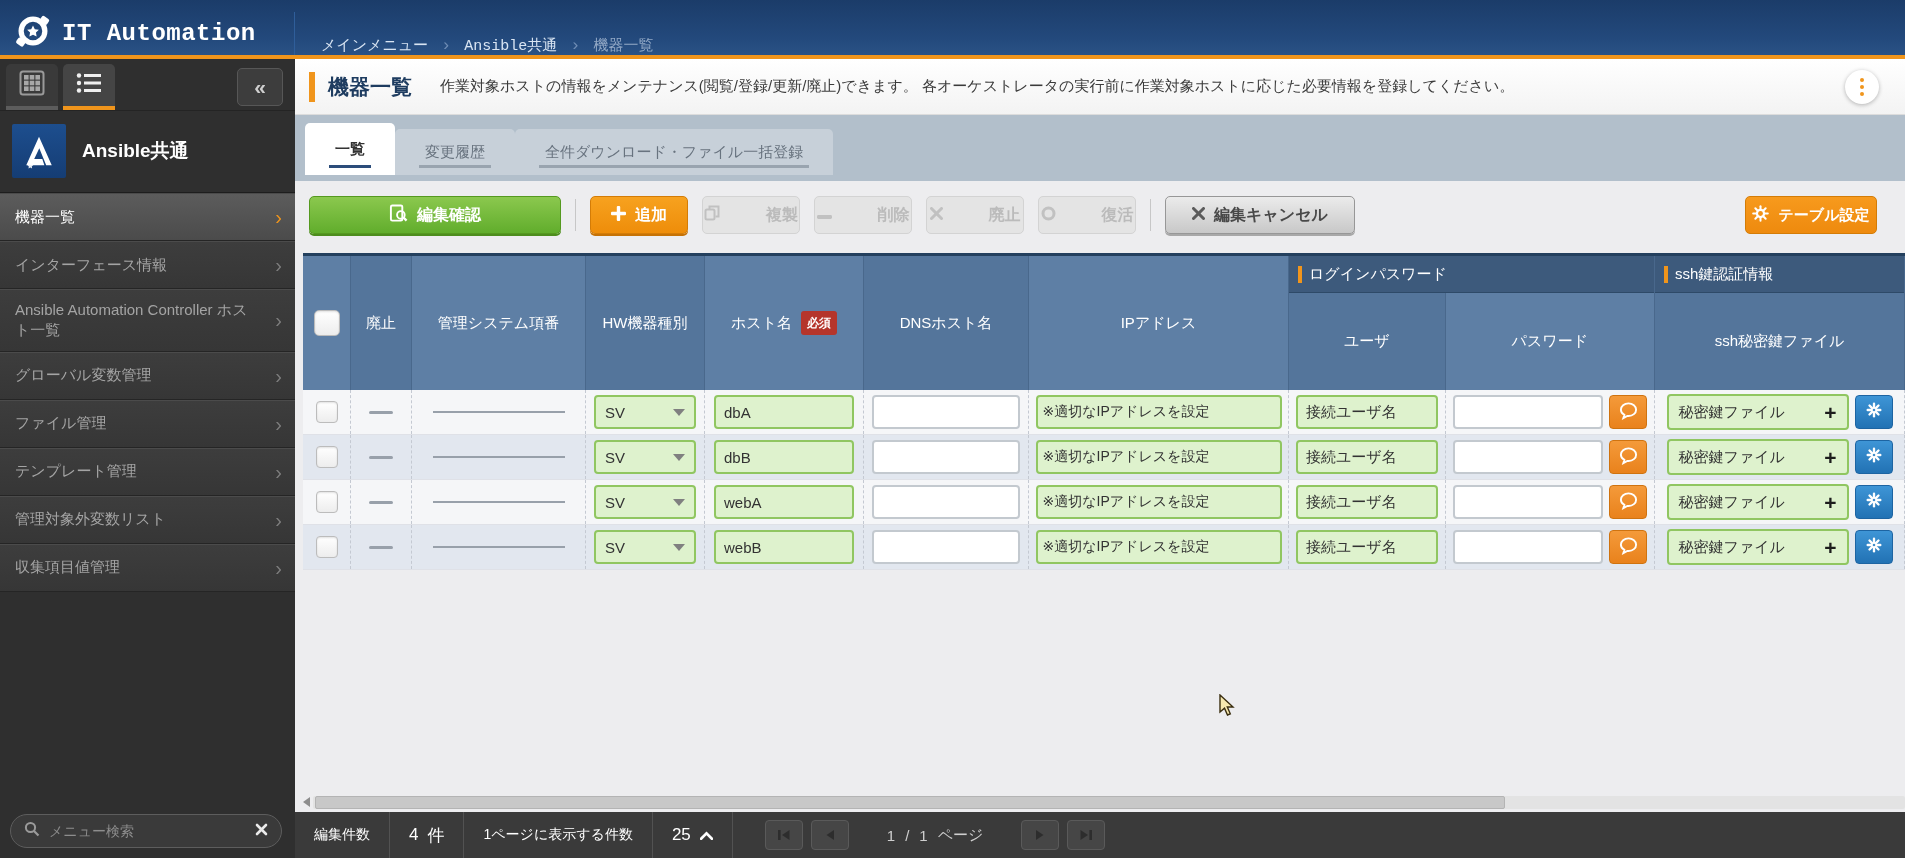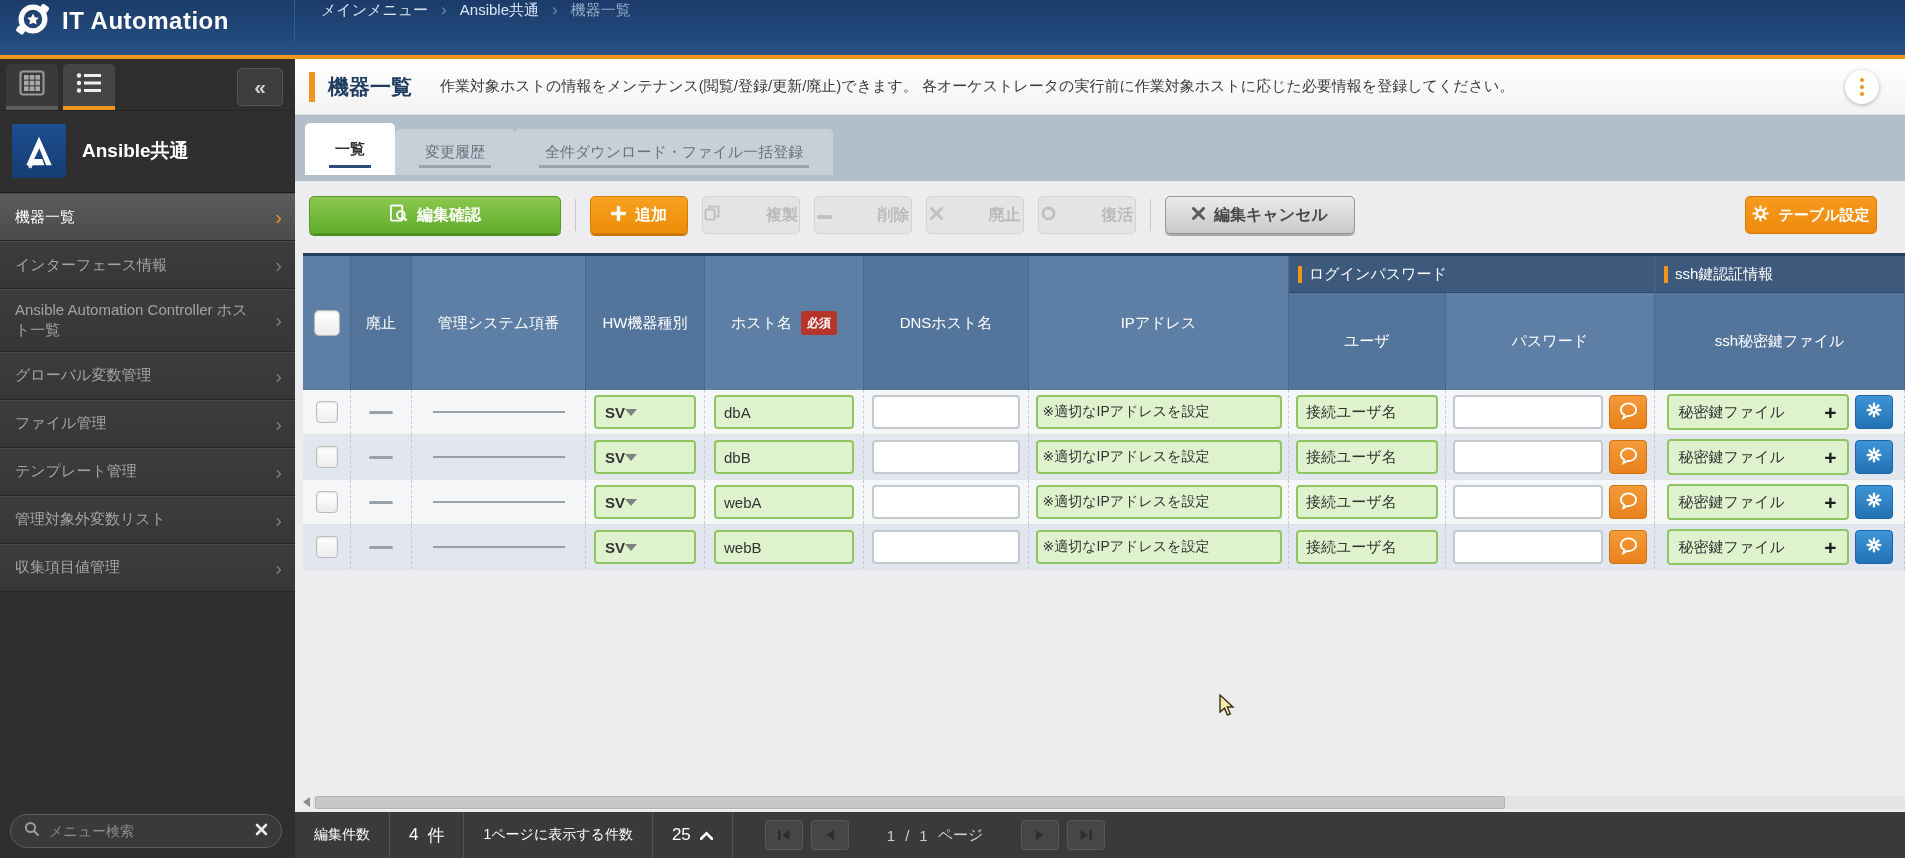--- a/index.html
+++ b/index.html
@@ -2,21 +2,21 @@
 <html><head>
 <meta charset="utf-8">
 <style>
   * { margin:0; padding:0; box-sizing:border-box; }
   html,body { width:1905px; height:858px; overflow:hidden; }
   body { font-family:"Liberation Sans","DejaVu Sans",sans-serif; background:#ededef; position:relative; }
 
   
   .app-header { position:absolute; top:0; left:0; width:1905px; height:59px;
     background:linear-gradient(180deg,#1b3c69 0%,#23497c 70%,#2a5285 100%);
-    border-bottom:4px solid #f0951c; display:flex; align-items:flex-start; z-index:30; }
+    border-bottom:4px solid #f0951c; display:flex; align-items:flex-end; z-index:30;font-family:Liberation Mono, monospace; }
   .brand { width:295px; display:flex; align-items:center; gap:10px; padding-left:14px;
     border-right:1px solid #2f5e9a; }
   .brand-name { color:#fff; font-size:24px; font-weight:bold; letter-spacing:.5px; }
   .breadcrumb { display:flex; align-items:center; gap:13px; padding-left:26px; font-size:15px; }
   .crumb { color:#d9e5f3; }
   .crumb.current { color:#93a9c6; }
   .crumb-sep { color:#6e8cb4; font-size:17px; }
   .header-right { margin-left:auto; display:flex; align-items:stretch; }
   .header-cell { display:flex; align-items:center; gap:9px; padding:0 24px;
     border-left:1px solid #2f5e9a; color:#fff; font-size:15px; }
@@ -101,21 +101,21 @@
 
   .trow { display:flex; height:45px; background:#f5f6f8; border-bottom:1px solid #dfe1e7; }
   .trow:nth-child(even) { background:#e2e7ef; }
   .tc { display:flex; align-items:center; justify-content:center; border-right:1px dashed #c4c9d2; gap:6px; }
   .checkbox { width:22px; height:22px; border-radius:4px; border:1px solid #bcbcbc;
     background:linear-gradient(180deg,#ffffff,#ededed); box-shadow:inset 0 1px 2px rgba(0,0,0,.12); }
   .checkbox.lg { width:26px; height:26px; border-radius:5px; }
   .dash { width:24px; height:3px; background:#98a0aa; border-radius:2px; }
   .fill-line { width:132px; height:2px; background:#98a0aa; }
   .gselect { width:102px; height:34px; background:#def2cd; border:2px solid #90c661; border-radius:4px;
-    display:flex; align-items:center; justify-content:flex-start; padding:0 9px; color:#333; font-size:15px;font-weight:bold; }
+    display:flex; align-items:center; justify-content:space-between; padding:0 9px; color:#333; font-size:15px; }
   .caret-down { width:0; height:0; border-left:6px solid transparent; border-right:6px solid transparent;
     border-top:7px solid #808080; }
   .ginput, .winput { height:34px; border-radius:4px; padding:0 8px; font-size:15px; color:#333;
     font-family:inherit; outline:none; }
   .ginput { background:#def2cd; border:2px solid #90c661; }
   .winput { background:#fff; border:2px solid #c3c9cf; }
   .w-host{width:140px;} .w-dns{width:148px;} .w-ip{width:246px; padding:0 5px; font-size:14px;} .w-user{width:142px;} .w-pass{width:150px;}
   .sq-btn { width:38px; height:34px; border-radius:4px; display:flex; align-items:center; justify-content:center; }
   .btn-comment { background:linear-gradient(180deg,#f49a3a,#e9821c); border:1px solid #cf7310; }
   .btn-burst { background:linear-gradient(180deg,#3e95d6,#2272b4); border:1px solid #1d64a2; }

